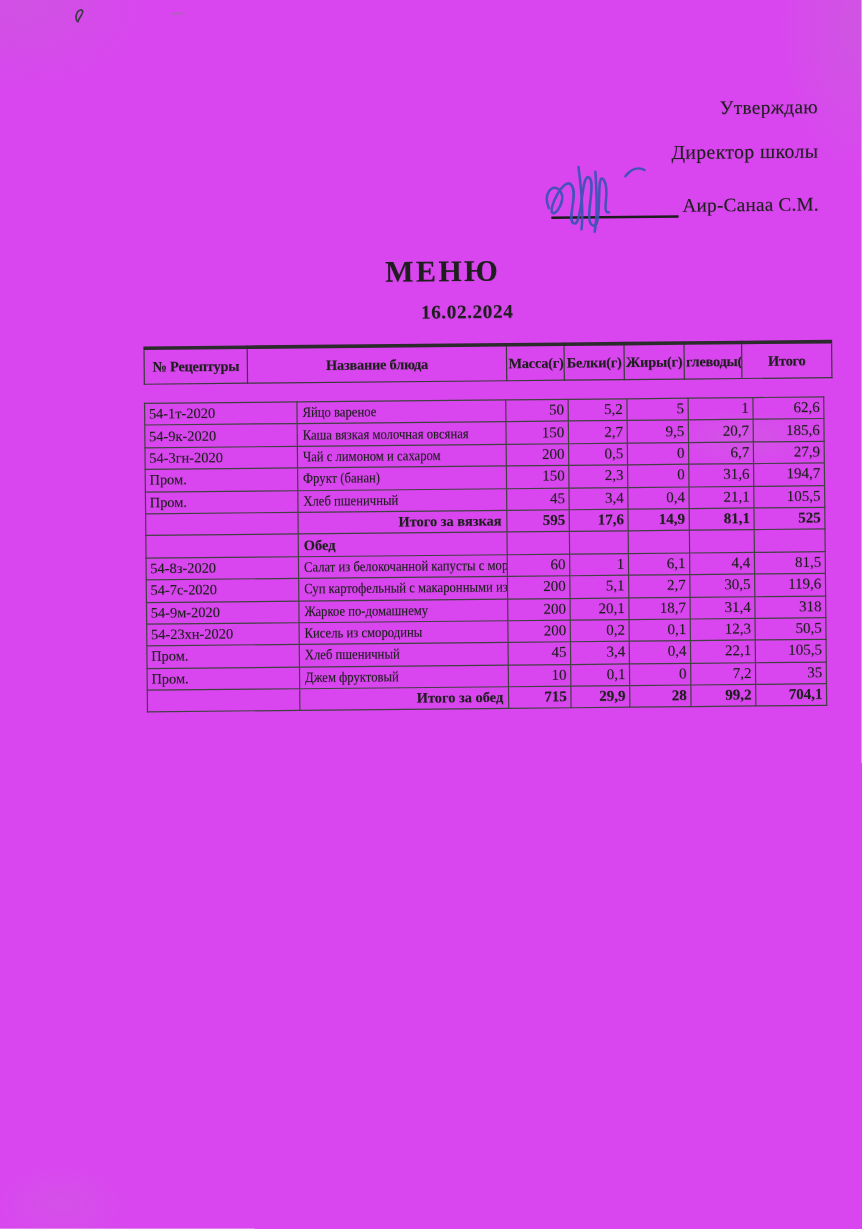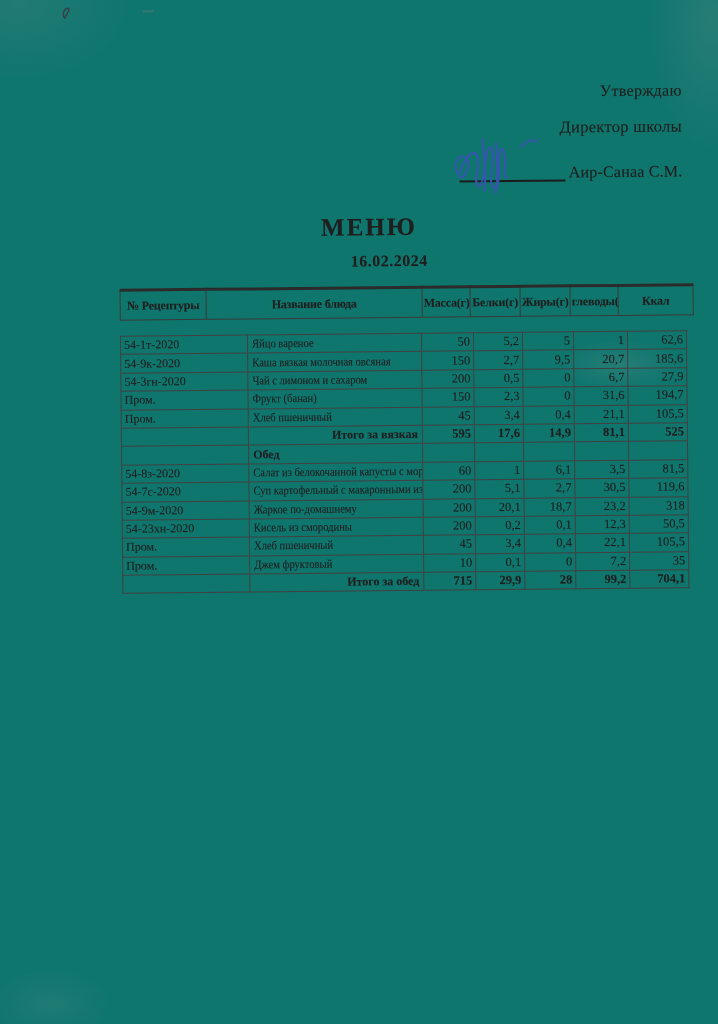--- a/index.html
+++ b/index.html
@@ -1,19 +1,19 @@
 <!DOCTYPE html>
 <html><head>
 <meta charset="utf-8">
 <style>
   html,body{margin:0;padding:0;background:#e8e8e8;}
   .page{
     position:relative;
     width:718px;height:1024px;
-    background:#0f766e;
+    background:#d946ef;
     overflow:hidden;
     font-family:"Liberation Serif","DejaVu Serif",serif;
     color:#1e1e1e;
   }
   .sheet{
     position:absolute;inset:0;
     transform:rotate(-0.55deg);
     transform-origin:400px 340px;
   }
   .soft{ text-shadow:0.3px 0.3px 0.6px rgba(40,40,40,0.35); }
@@ -138,21 +138,21 @@
           <col style="width:75px">
       </colgroup>
       <tbody>
           <tr>
             <th>№ Рецептуры</th>
             <th>Название блюда</th>
             <th>Масса(г)</th>
             <th>Белки(г)</th>
             <th>Жиры(г)</th>
             <th>глеводы(г</th>
-            <th>Ккал</th>
+            <th>Итого</th>
           </tr>
         </tbody>
     </table>
 
     <table class="body-table soft">
       <colgroup>
         <col style="width:127px">
           <col style="width:174px">
           <col style="width:52px">
         <col style="width:49px">
@@ -223,39 +223,39 @@
             <td class="c4"></td>
             <td class="c5"></td>
             <td class="c6"></td>
           </tr>
           <tr class="item">
             <td class="c0">54-8з-2020</td>
             <td class="c1"><span class="dishtxt">Салат из белокочанной капусты с морковью</span></td>
             <td class="c2">60</td>
             <td class="c3">1</td>
             <td class="c4">6,1</td>
-            <td class="c5">3,5</td>
+            <td class="c5">4,4</td>
             <td class="c6">81,5</td>
           </tr>
           <tr class="item">
             <td class="c0">54-7с-2020</td>
             <td class="c1"><span class="dishtxt">Суп картофельный с макаронными изделиями</span></td>
             <td class="c2">200</td>
             <td class="c3">5,1</td>
             <td class="c4">2,7</td>
             <td class="c5">30,5</td>
             <td class="c6">119,6</td>
           </tr>
           <tr class="item">
             <td class="c0">54-9м-2020</td>
             <td class="c1"><span class="dishtxt">Жаркое по-домашнему</span></td>
             <td class="c2">200</td>
             <td class="c3">20,1</td>
             <td class="c4">18,7</td>
-            <td class="c5">23,2</td>
+            <td class="c5">31,4</td>
             <td class="c6">318</td>
           </tr>
           <tr class="item">
             <td class="c0">54-23хн-2020</td>
             <td class="c1"><span class="dishtxt">Кисель из смородины</span></td>
             <td class="c2">200</td>
             <td class="c3">0,2</td>
             <td class="c4">0,1</td>
             <td class="c5">12,3</td>
             <td class="c6">50,5</td>

